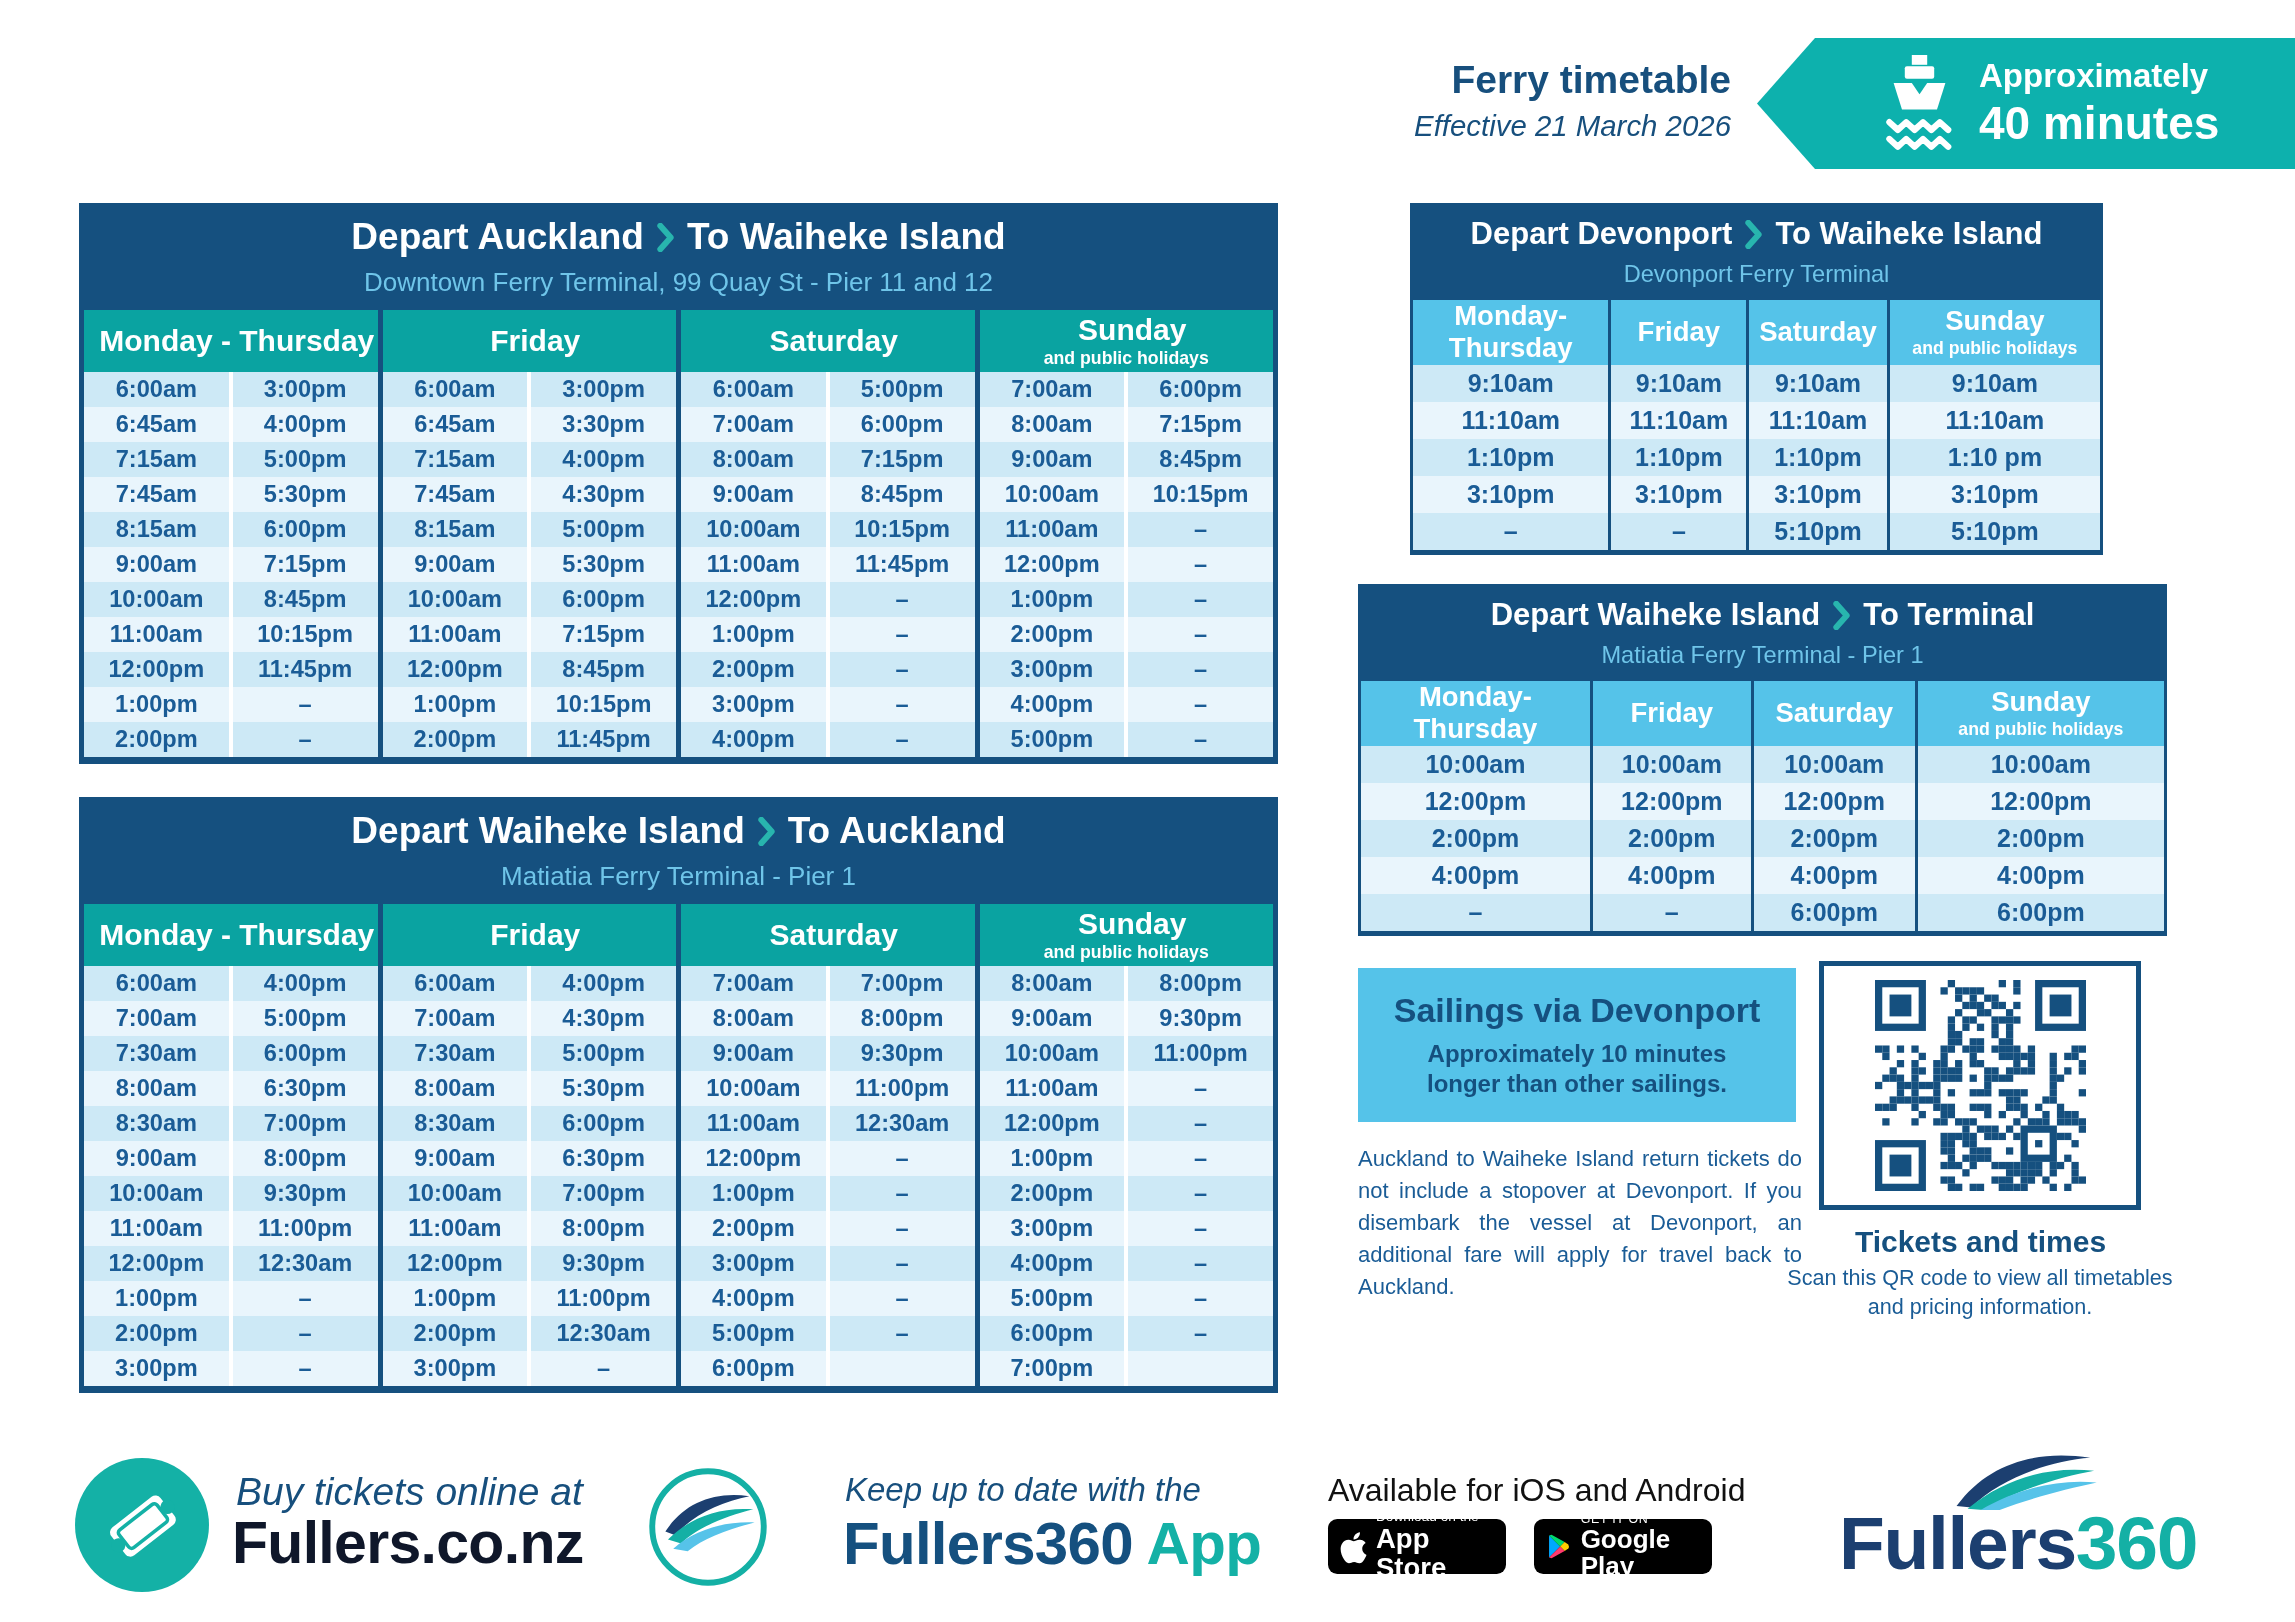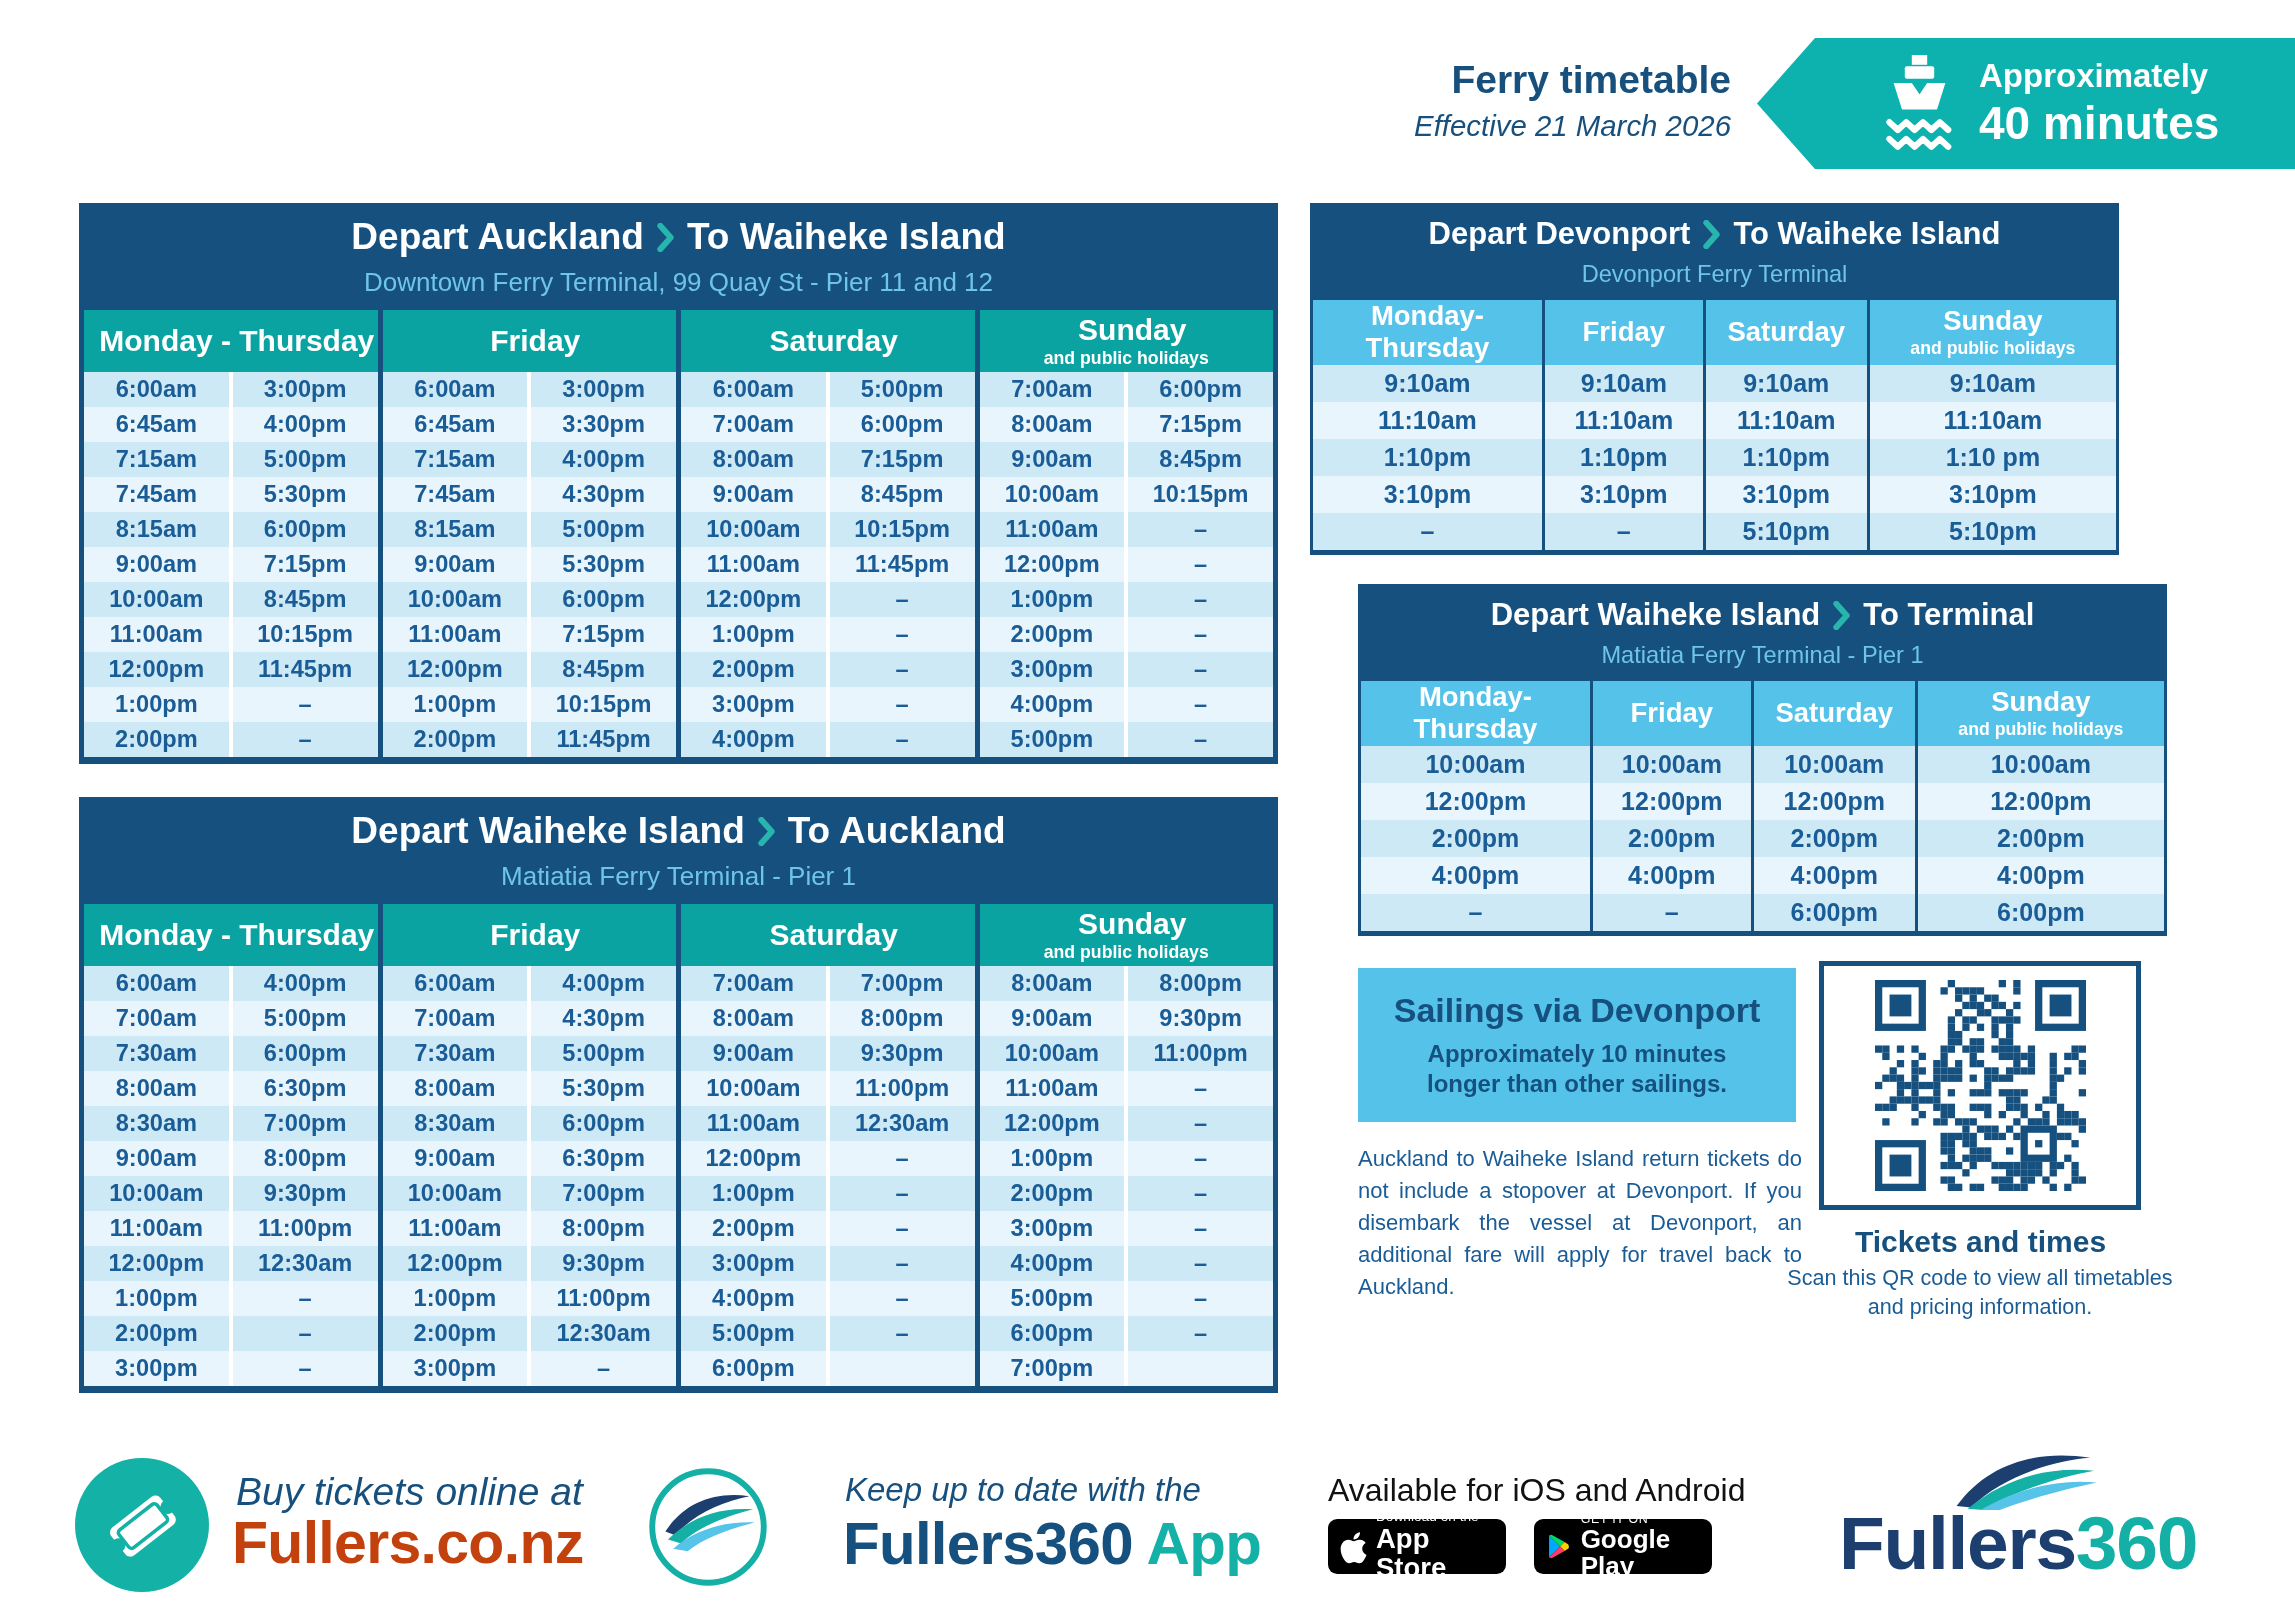--- a/index.html
+++ b/index.html
@@ -70,21 +70,21 @@
   
   .qr-box{position:absolute;left:1819px;top:961px;width:322px;height:249px;border:5.9px solid var(--navy);
           background:#fff;display:flex;align-items:center;justify-content:center;}
   .qr-h{position:absolute;left:1784px;top:1225px;width:393px;text-align:center;font-size:30px;font-weight:bold;color:var(--navy);}
   .qr-c{position:absolute;left:1777px;top:1263px;width:406px;text-align:center;font-size:21.6px;line-height:1.35;color:var(--tnavy);}
 
   
   .tik-circle{position:absolute;left:75px;top:1458px;width:134px;height:134px;border-radius:50%;
               background:#14b1a6;display:flex;align-items:center;justify-content:center;}
   .buy-prefix{position:absolute;left:236px;top:1470px;font-size:39px;font-style:italic;color:#174f7d;}
-  .site{position:absolute;left:232px;top:1509px;font-size:59px;font-weight:bold;color:#c2410c;letter-spacing:-0.7px;}
+  .site{position:absolute;left:232px;top:1509px;font-size:59px;font-weight:bold;color:#0f172a;letter-spacing:-0.7px;}
   .app-circle{position:absolute;left:647px;top:1466px;width:122px;height:122px;}
   .keep-prefix{position:absolute;left:845px;top:1471px;font-size:33px;font-style:italic;color:#174f7d;}
   .app-line{position:absolute;left:843px;top:1509px;font-size:60px;font-weight:bold;letter-spacing:-0.7px;}
   .app-line .n{color:#15507f;}
   .app-line .a{color:#14b1a6;}
   .avail{position:absolute;left:1328px;top:1472px;font-size:32px;color:#111;}
   .badges{position:absolute;left:1328px;top:1519px;display:flex;gap:27.5px;}
   .badge{width:178px;height:55px;background:#000;border-radius:9.2px;display:flex;align-items:center;
          padding:0 11.8px;color:#fff;gap:9.2px;}
   .badge .bt{display:flex;flex-direction:column;line-height:1.05;}
@@ -594,21 +594,21 @@
             </div>
             <div class="grp" style="flex:1 1 0">
               <div class="cell">7:00pm</div>
               <div class="cell"></div>
             </div>
           </div>
         </div>
       </div>
     </section>
 
-  <section class="tbl small" style="left:1310px;top:203px;width:809px;">
+  <section class="tbl small" style="left:1410px;top:203px;width:693px;">
       <div class="thead">
     <div class="t1">
           <span>Depart Devonport</span>
           <svg width="17" height="29" viewBox="0 0 26 44" style="flex:0 0 auto">
             <path d="M5 4 L21 22 L5 40" fill="none" stroke="#28b5ae" stroke-width="9" stroke-linecap="round" stroke-linejoin="round"></path>
           </svg>
           <span>To Waiheke Island</span>
         </div>
     <div class="t2">Devonport Ferry Terminal</div>
       </div>

